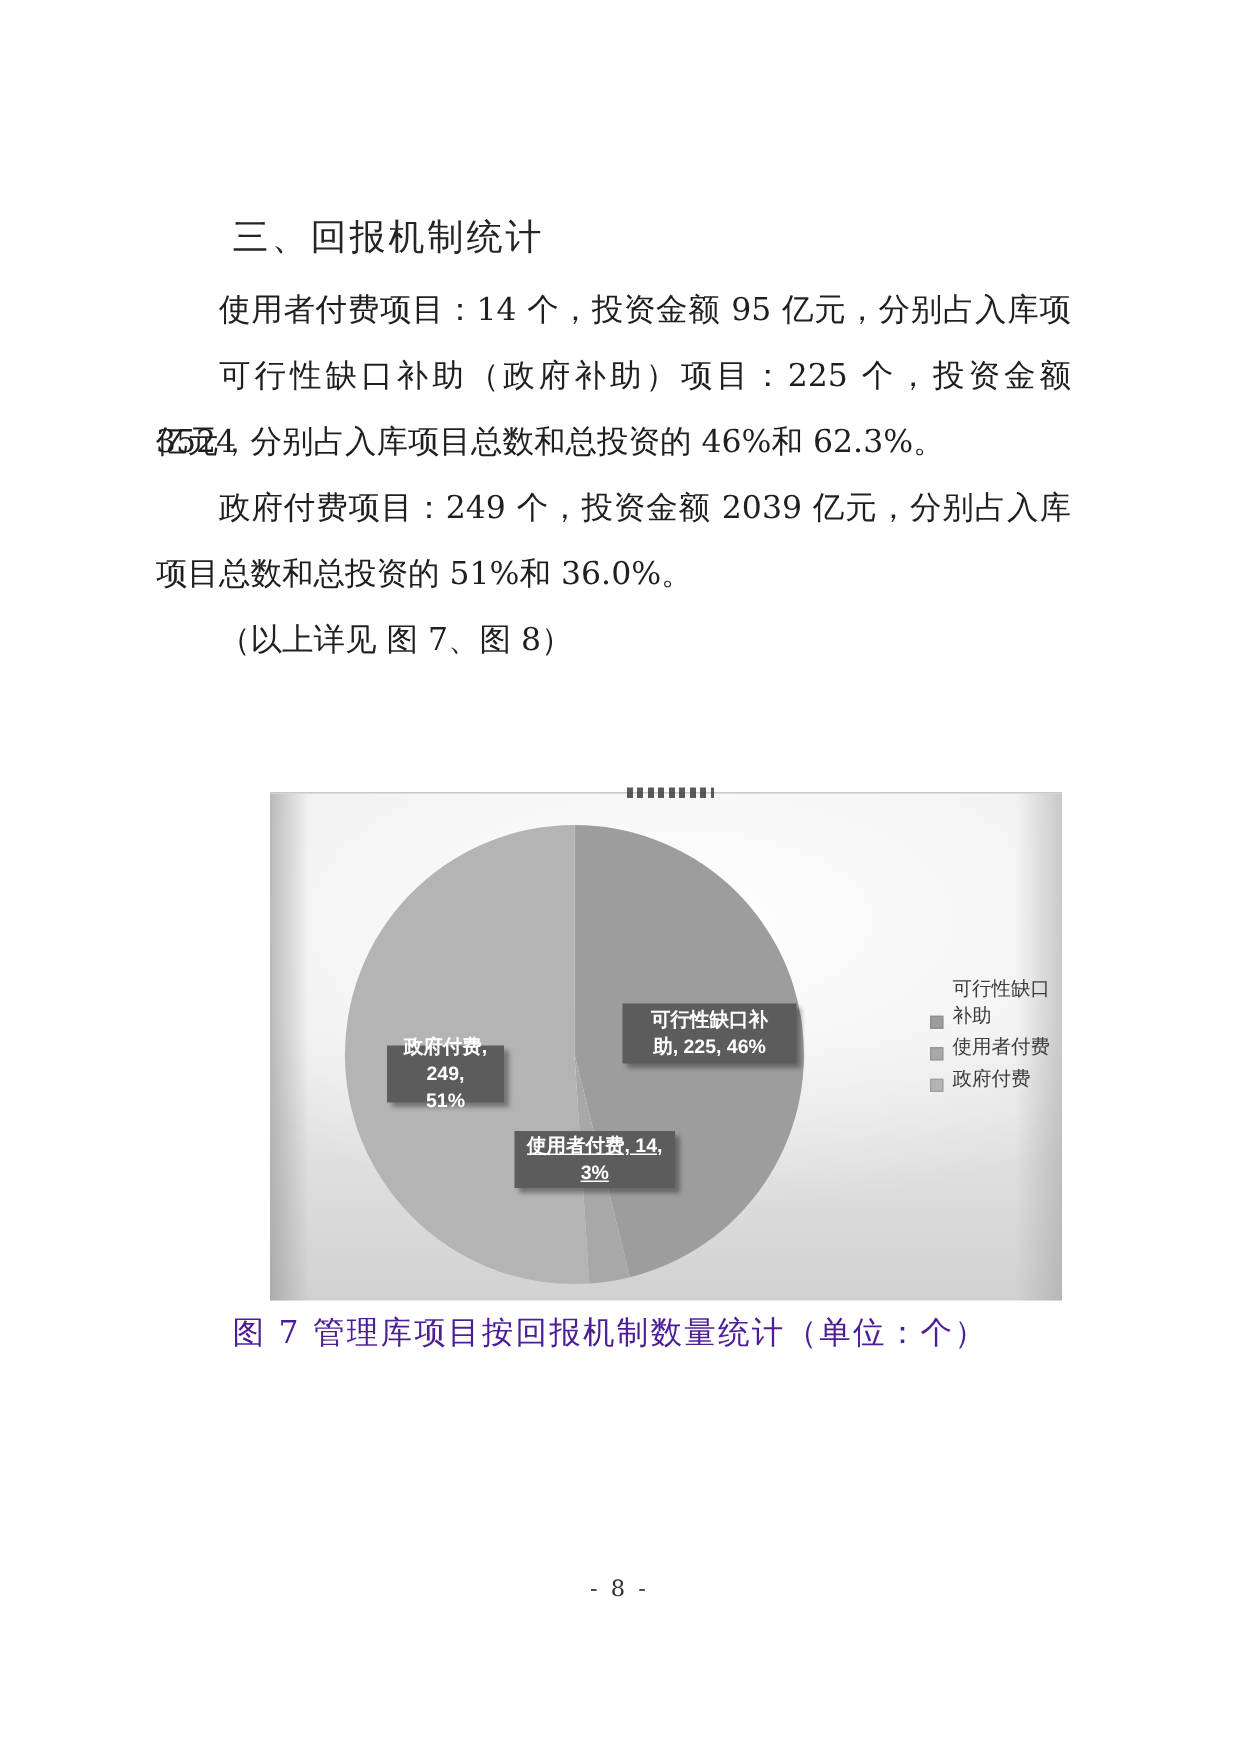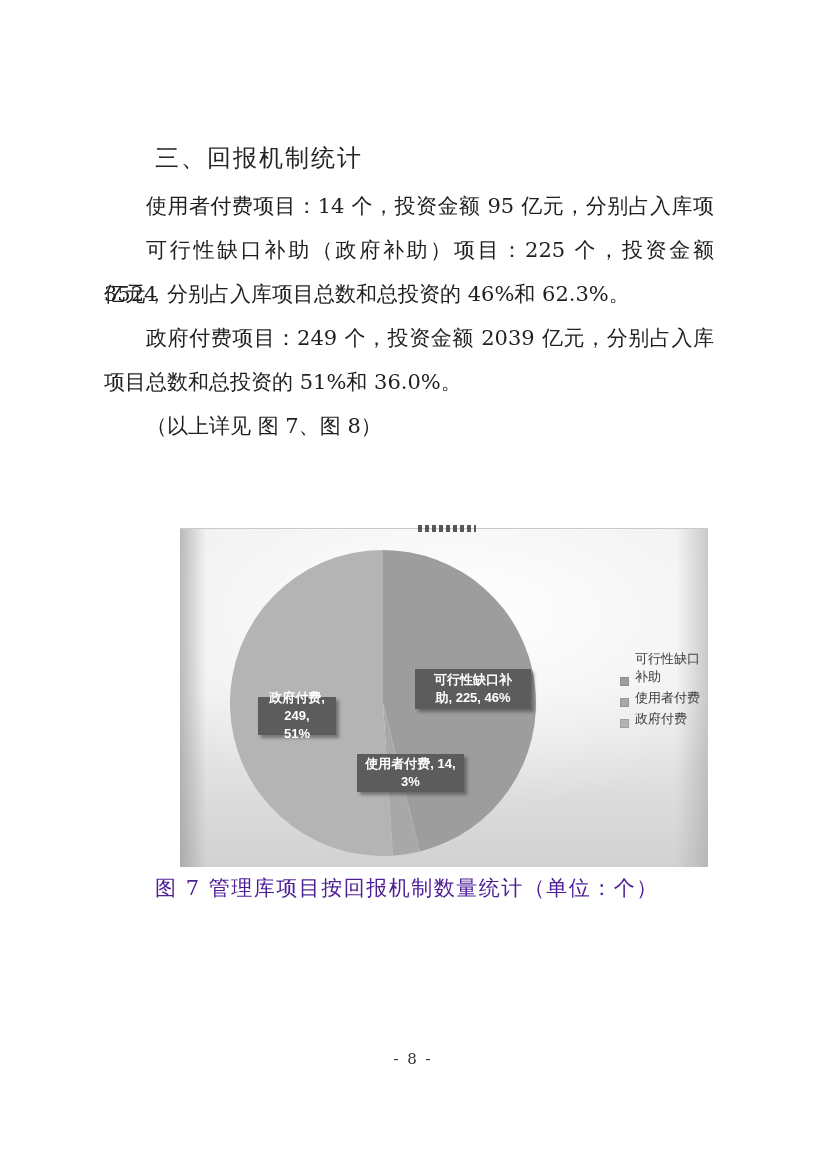--- a/index.html
+++ b/index.html
@@ -46,21 +46,21 @@
   .pie-svg{ position:absolute; left:0; top:0; }
   .slice-label{
     position:absolute; background:#5c5c5c; color:#ffffff;
     font-family:"Liberation Sans","DejaVu Sans",sans-serif;
     font-weight:bold; font-size:13px; line-height:18px; text-align:center;
     box-shadow:3px 3px 3px rgba(40,40,40,.45);
     display:flex; flex-direction:column; justify-content:center;
   }
   .label-fgs{ left:235px; top:140px; width:116px; height:40px; }
   .label-gov{ left:78px;  top:168px; width:78px;  height:38px; }
-  .label-user{ left:177px; top:225px; width:107px; height:38px; }
+  .label-user{ left:163px; top:225px; width:107px; height:38px;text-decoration:underline; }
   
   .legend{
     position:absolute; left:408px; top:136px;
     font-family:"Liberation Sans","DejaVu Sans",sans-serif;
     font-size:13px; color:#3c3c3c;
   }
   .legend-item{ display:flex; align-items:flex-end; height:21px;padding-left:32px; }
   .legend-swatch{ width:9px; height:9px; margin-right:6px; flex:0 0 auto;
     background:#999; box-shadow:0 0 0 1px rgba(120,120,120,.35) inset; }
   

